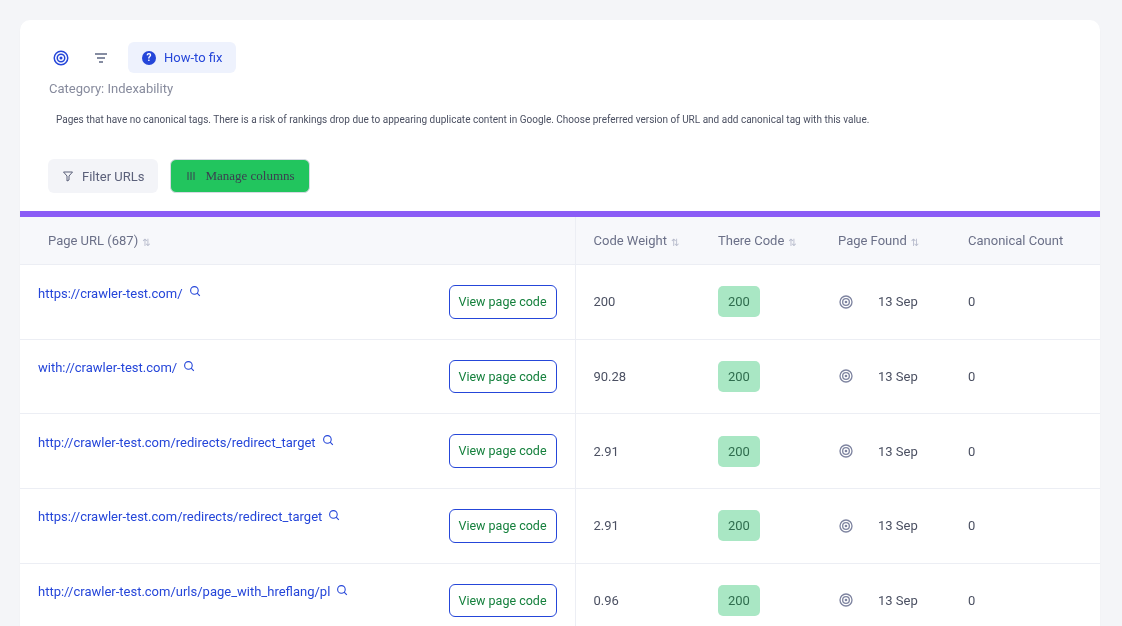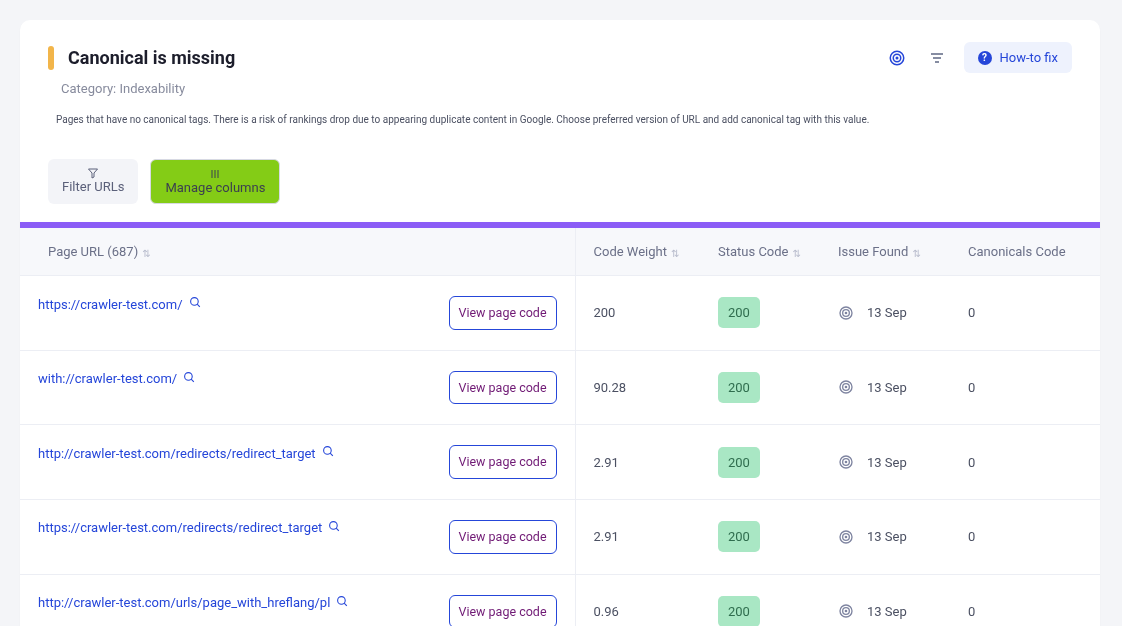--- a/index.html
+++ b/index.html
@@ -69,53 +69,54 @@
   .howto-btn .qicon {
     width: 14px; height:14px; border-radius:50%;
     background:#2546d9; color:#fff;
     display:flex; align-items:center; justify-content:center;
     font-size:10px; font-weight:700;
   }
   .category {
     color: #878b9d;
     font-size: 13px;
     margin-top: 8px;
-    margin-left: 13px;
+    margin-left: 1px;
   }
   .description {
     color: #4b5062;
     font-size: 10px;
     line-height: 1.5;
     margin-top: 16px;
     max-width: 1020px;
     margin-left: 8px;
   }
   .toolbar {
     display: flex;
     gap: 12px;
     margin-top: 32px;
     padding-bottom: 18px;
   }
   .tool-btn {
     display: flex;
     align-items: center;
+    gap: 8px;
     padding: 8px 14px;
     border-radius: 6px;
     font-size: 13px;
     cursor: pointer;
-    flex-direction: column;
   }
   .tool-btn.filter {
     background: #f3f4f8;
     color: #5b607a;
   }
   .tool-btn.manage {
-    background: #84cc16;
+    background: #22c55e;
     border: 1px solid #d7d9e3;
     color: #3b3f50;
+    font-family: Liberation Serif, serif;
   }
   .table {
     width: 100%;
     border-collapse: collapse;
   }
   .table thead th {
     background: #f7f8fb;
     color: #6b7088;
     font-weight: 400;
     font-size: 13px;
@@ -157,58 +158,54 @@
   .url-link {
     color: #2546d9;
     font-size: 13px;
   }
   .mag {
     color: #2546d9;
     font-size: 12px;
   }
   .view-code-btn {
     border: 1px solid #2546d9;
-    color: #701a75;
+    color: #15803d;
     background: #fff;
     border-radius: 6px;
     width: 108px;
     padding: 8px 0;
     text-align: center;
     font-size: 12.5px;
     line-height: 1.25;
     cursor: pointer;
   }
   .status-badge {
     background: #a9e7c4;
     color: #2f6d4e;
     padding: 8px 10px;
     border-radius: 5px;
     font-size: 13px;
     display:inline-block;
   }
   .issue-found-cell {
-    display:flex; align-items:center; gap:13px;
+    display:flex; align-items:center; gap:24px;
     color:#4b5062;
   }
   .target-icon { color:#7e84a0; display:flex; }
   .vsep-right {
     border-right: 1px solid #eceef4;
   }
   td.url-td { padding-left:28px; padding-right:18px; }
 </style>
 </head>
 <body>
 
 <div class="card">
   <div class="card-inner">
     <div class="header-row">
-      <div class="title-wrap">
-        <div class="accent-bar"></div>
-        <div class="title">Canonical is missing</div>
-      </div>
       <div class="header-actions">
         <div class="icon-btn">
           <svg width="18" height="18" viewBox="0 0 24 24" fill="none" stroke="currentColor" stroke-width="2">
             <circle cx="12" cy="12" r="9"></circle>
               <circle cx="12" cy="12" r="5"></circle>
               <circle cx="12" cy="12" r="1"></circle>
           </svg>
         </div>
         <div class="icon-btn sort">
           <svg width="16" height="16" viewBox="0 0 24 24" fill="currentColor">
@@ -247,27 +244,27 @@
   <table class="table">
     <thead>
       <tr>
         <th class="url-col vsep-right" style="width:555px;">
           <span>Page URL (687)</span><span class="sort-icon">⇅</span>
         </th>
         <th style="width:125px;">
           <span>Code Weight</span><span class="sort-icon">⇅</span>
         </th>
         <th style="width:120px;">
-          <span>Status Code</span><span class="sort-icon">⇅</span>
+          <span>There Code</span><span class="sort-icon">⇅</span>
         </th>
         <th style="width:130px;">
-          <span>Issue Found</span><span class="sort-icon">⇅</span>
+          <span>Page Found</span><span class="sort-icon">⇅</span>
         </th>
         <th>
-          <span>Canonicals Code</span>
+          <span>Canonical Count</span>
         </th>
       </tr>
     </thead>
     <tbody id="tbody">
     <tr>
           <td class="url-td vsep-right">
             <div class="url-cell">
               <div class="url-text">
                 <span class="url-link">https://crawler-test.com/</span>
                 <span class="mag"><svg width="13" height="13" viewBox="0 0 24 24" fill="none" stroke="currentColor" stroke-width="2">

